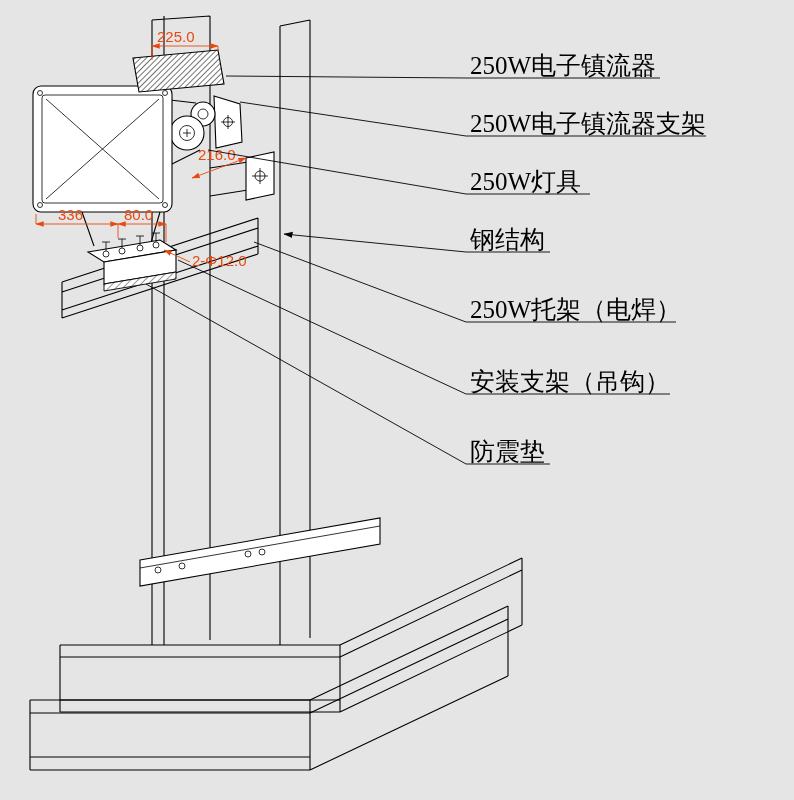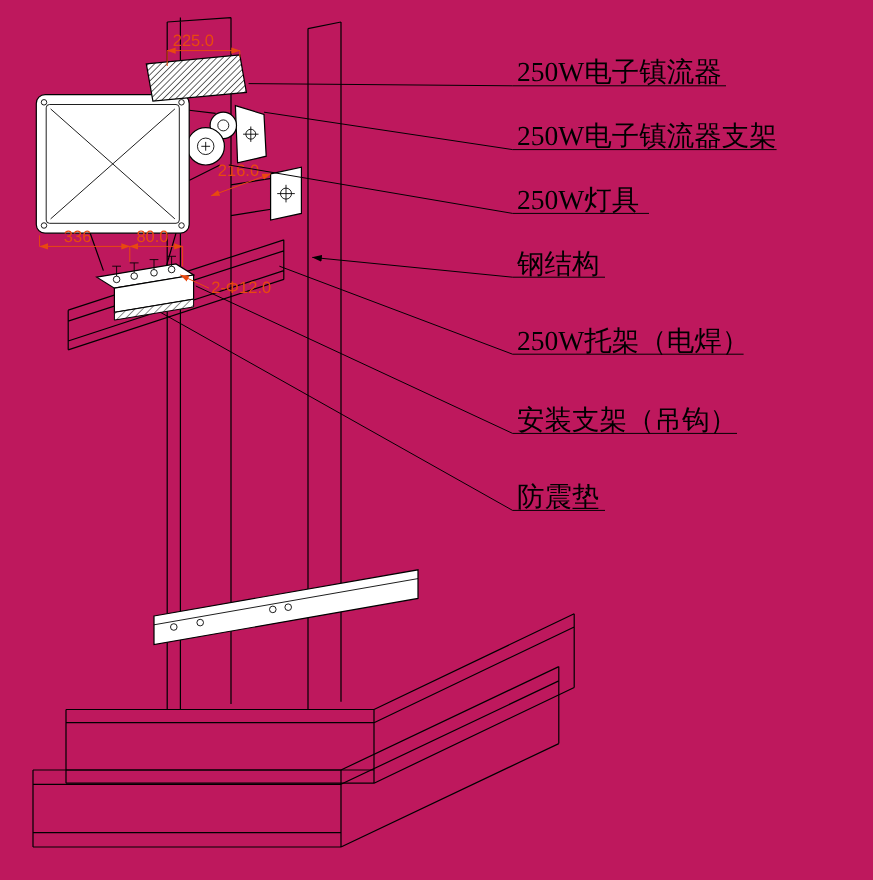--- a/index.html
+++ b/index.html
@@ -1,16 +1,16 @@
 <!DOCTYPE html>
 <html><head>
 <meta charset="utf-8">
 <style>
   html,body{margin:0;padding:0;background:#ffffff;}
-  .drawing{position:relative;width:794px;height:800px;background:#be185d;overflow:hidden;}
+  .drawing{position:relative;width:794px;height:800px;background:#e5e5e5;overflow:hidden;}
   svg{display:block;}
   .callout{font-family:"Liberation Serif",serif;font-size:25px;fill:#000;}
   .dim{font-family:"Liberation Sans",sans-serif;font-size:15px;fill:#e8490f;}
   .struct{stroke:#000;stroke-width:1.1;fill:none;}
   .thin{stroke:#000;stroke-width:0.8;fill:none;}
   .leader{stroke:#000;stroke-width:0.9;fill:none;}
   .dimline{stroke:#e8490f;stroke-width:0.9;fill:none;}
   .whiteface{fill:#fff;stroke:#000;stroke-width:1.1;}
 </style>
 </head>

